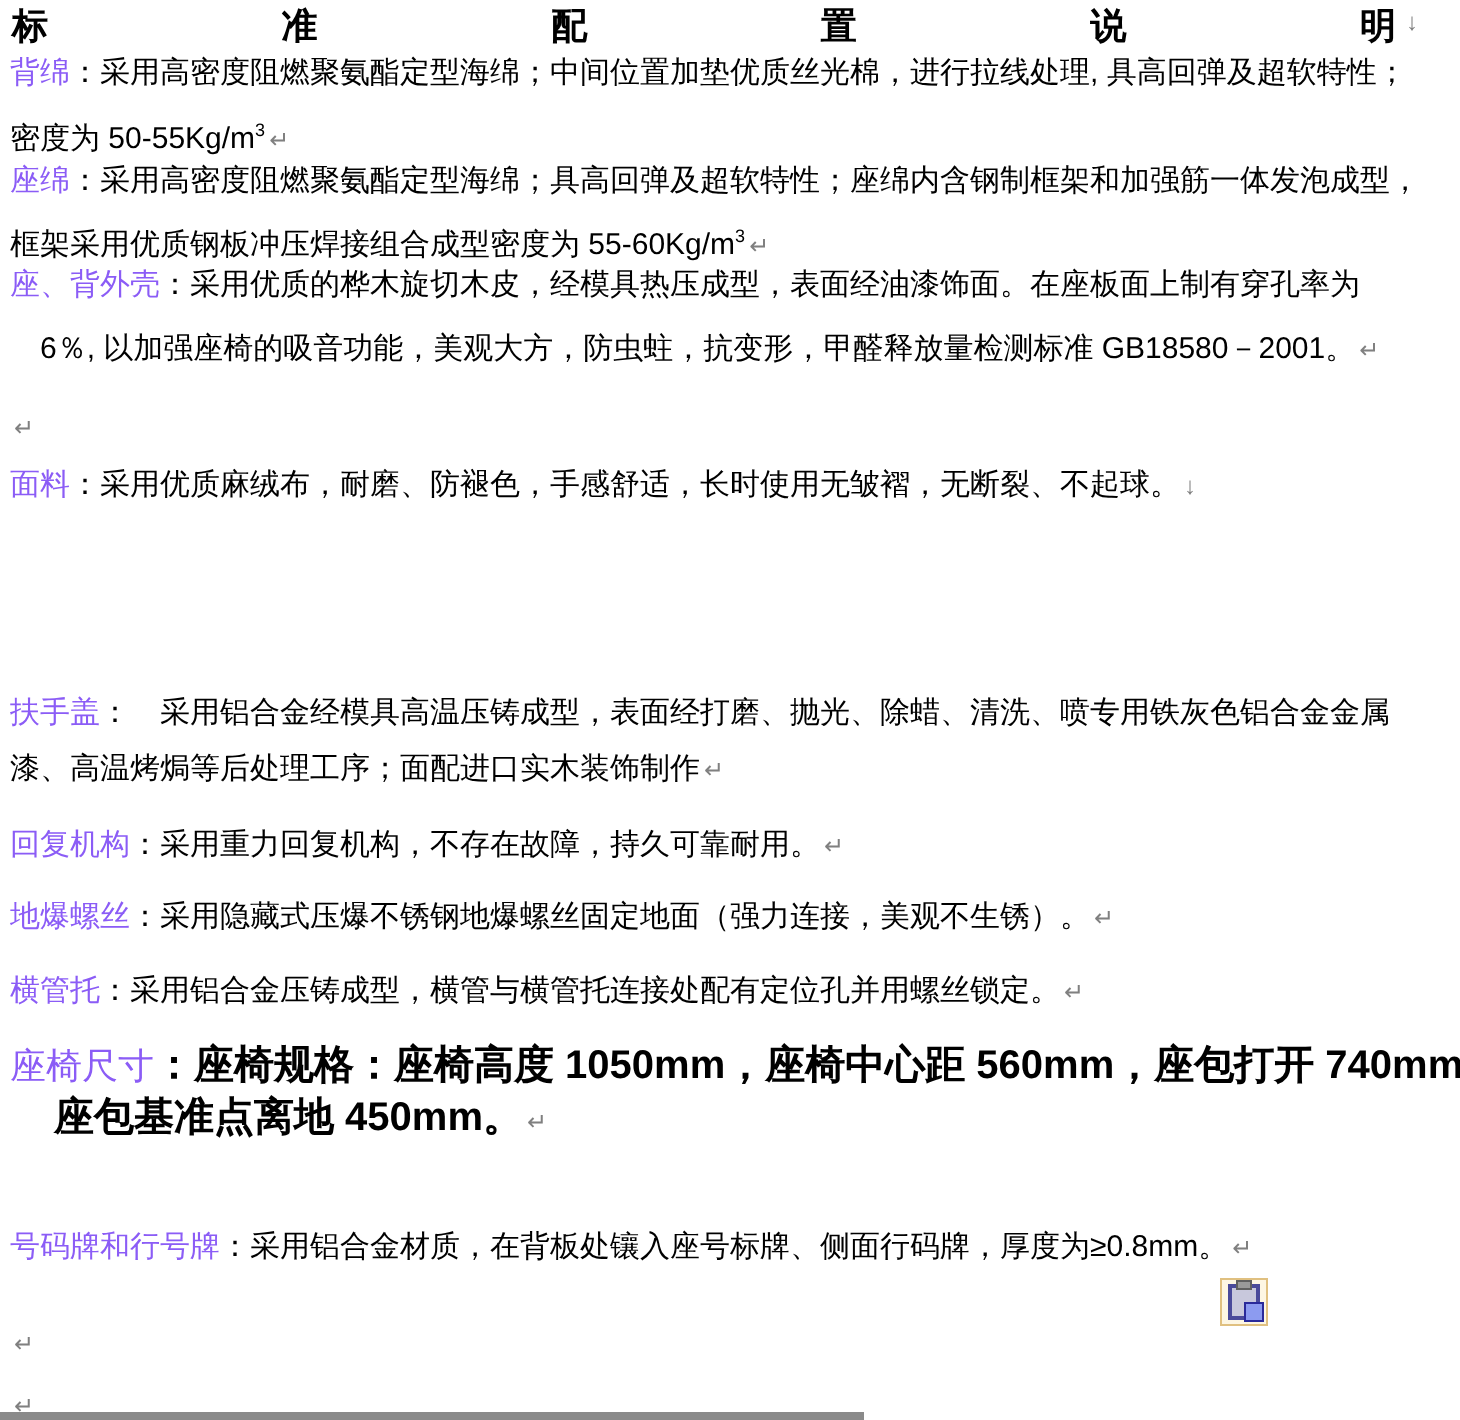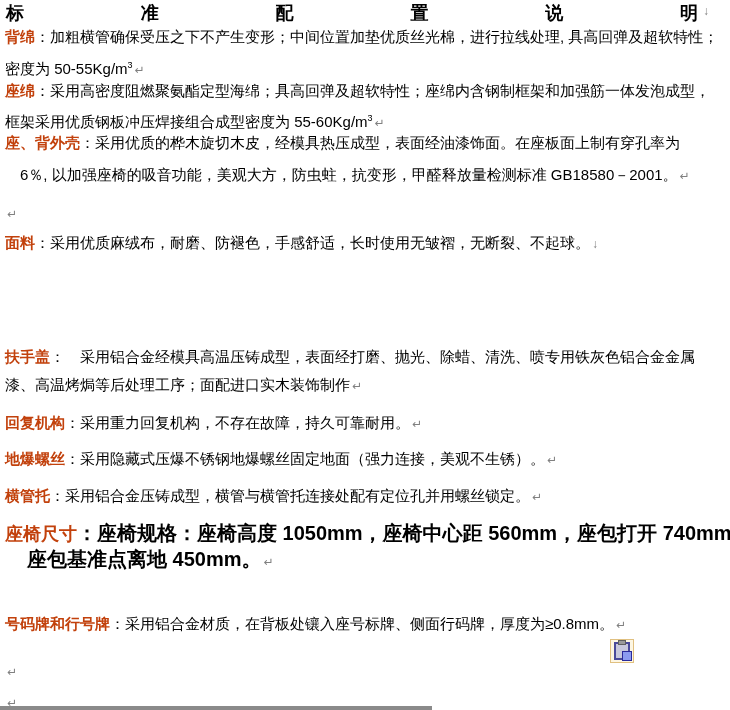--- a/index.html
+++ b/index.html
@@ -6,21 +6,21 @@
   body{
     width:730px;height:710px;background:#ffffff;
     font-family:"Liberation Sans","DejaVu Sans",sans-serif;
     color:#000000;
   }
   .page{position:relative;width:730px;height:710px;overflow:hidden;background:#ffffff;}
   .line{
     position:absolute;left:5px;white-space:nowrap;
     font-size:15px;line-height:21px;color:#000000;
   }
-  .label{color:#c2410c;font-weight:bold;}
+  .label{color:#8b5cf6;font-weight:normal;}
   .bold{font-weight:normal;}
   .big{font-size:20px;line-height:26px;font-weight:bold;}
   .big .label{font-size:18px;text-align:right;}
   .title-row{
     position:absolute;top:1px;left:6px;width:692px;
     display:flex;justify-content:space-between;
     font-size:18px;font-weight:bold;
   }
   .mark{color:#808080;font-size:12px;font-weight:normal;margin-left:2px;}
   .mark-only{color:#808080;font-size:12px;}
@@ -47,21 +47,21 @@
     <span>标</span>
     <span>准</span>
     <span>配</span>
     <span>置</span>
     <span>说</span>
     <span>明</span>
   </div>
   <span class="mark-only" style="position:absolute;top:4px;left:703px">↓</span>
 
   <div class="line" style="top:26px">
-    <span class="label">背绵</span><span>：加粗横管确保受压之下不产生变形；中间位置加垫优质丝光棉，进行拉线处理, 具高回弹及超软特性；</span>
+    <span class="label">背绵</span><span>：采用高密度阻燃聚氨酯定型海绵；中间位置加垫优质丝光棉，进行拉线处理, 具高回弹及超软特性；</span>
   </div>
   <div class="line" style="top:55px">
     <span>密度为 50-55Kg/m</span><sup>3</sup><span class="mark">↵</span>
   </div>
 
   <div class="line" style="top:80px">
     <span class="label">座绵</span><span>：采用高密度阻燃聚氨酯定型海绵；具高回弹及超软特性；座绵内含钢制框架和加强筋一体发泡成型，</span>
   </div>
   <div class="line" style="top:108px">
     <span>框架采用优质钢板冲压焊接组合成型密度为 55-60Kg/m</span><sup>3</sup><span class="mark">↵</span>

